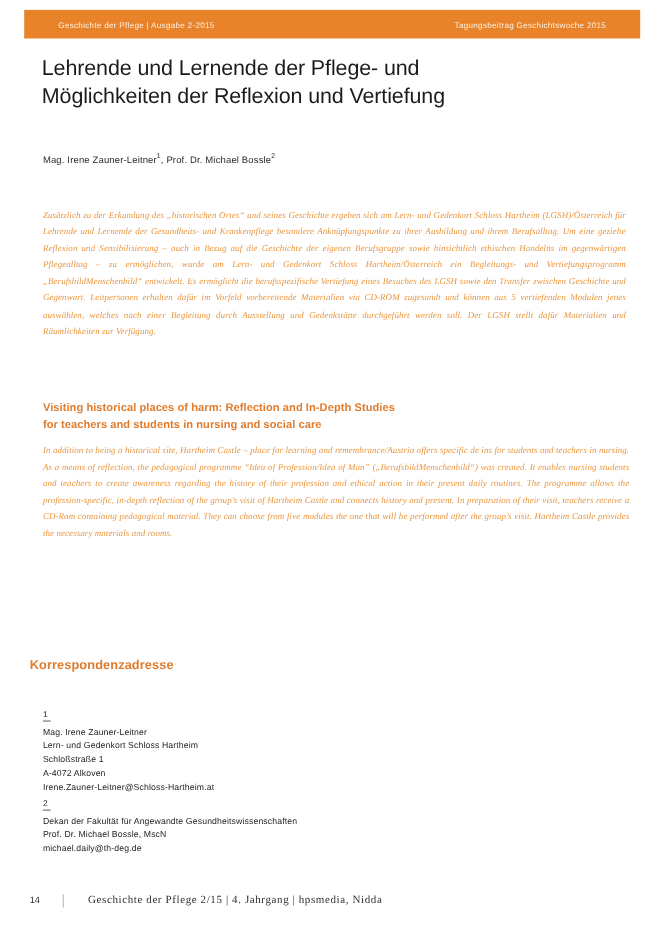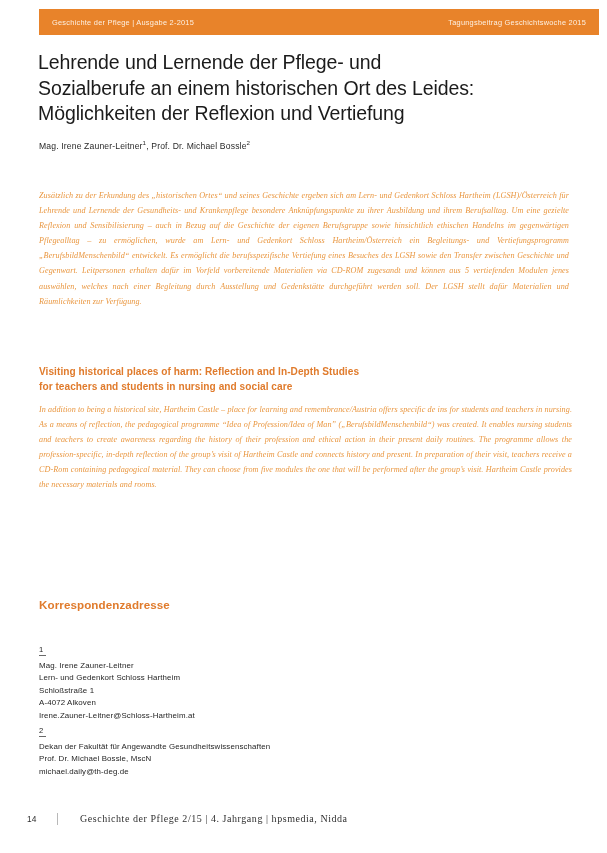--- a/index.html
+++ b/index.html
@@ -19,30 +19,30 @@
     position: relative;
     width: 607px;
     height: 853px;
     background: #ffffff;
     box-sizing: border-box;
   }
 
   
   .runhead {
     position: absolute;
-    left: 39px;
+    left: 22px;
     top: 9px;
     width: 560px;
     height: 26px;
     background: #e8832a;
     box-sizing: border-box;
     display: flex;
     align-items: center;
     justify-content: space-between;
-    padding: 0 13px;
+    padding: 0 31px;
   }
   .runhead-left, .runhead-right {
     font-size: 7.4px;
     color: #fdf0e2;
     letter-spacing: 0.25px;
     white-space: nowrap;
     font-family: "Liberation Sans", sans-serif;
   }
   .runhead-right { text-align: right; margin-left: 48px; }
 
@@ -112,21 +112,21 @@
     color: #e9963f;
     font-style: italic;
     text-align: justify;
     font-family: "Liberation Serif", serif;
     letter-spacing: 0.08px;
   }
 
   
   .corr-head {
     position: absolute;
-    left: 39px;
+    left: 27px;
     top: 598px;
     font-size: 11.6px;
     color: #e07b2c;
     font-weight: bold;
     letter-spacing: 0.1px;
     font-family: "Liberation Sans", sans-serif;
   }
 
   .addr {
     position: absolute;
@@ -187,21 +187,20 @@
 
 <div class="page">
 
   <div class="runhead">
     <span class="runhead-left">Geschichte der Pflege | Ausgabe 2-2015</span>
     <span class="runhead-right">Tagungsbeitrag Geschichtswoche 2015</span>
   </div>
 
   <div class="title-block">
     <div class="title-line">Lehrende und Lernende der Pflege- und</div>
-    <div class="title-line">Sozialberufe an einem historischen Ort des Leides:</div>
     <div class="title-line">Möglichkeiten der Reflexion und Vertiefung</div>
   </div>
 
   <div class="authors"><span>Mag. Irene Zauner-Leitner</span><sup>1</sup><span>, Prof. Dr. Michael Bossle</span><sup>2</sup></div>
 
   <div class="abstract-de">Zusätzlich zu der Erkundung des „historischen Ortes“ und seines Geschichte ergeben sich am Lern- und Gedenkort Schloss Hartheim (LGSH)/Österreich für Lehrende und Lernende der Gesundheits- und Krankenpflege besondere Anknüpfungspunkte zu ihrer Ausbildung und ihrem Berufsalltag. Um eine gezielte Reflexion und Sensibilisierung – auch in Bezug auf die Geschichte der eigenen Berufsgruppe sowie hinsichtlich ethischen Handelns im gegenwärtigen Pflegealltag – zu ermöglichen, wurde am Lern- und Gedenkort Schloss Hartheim/Österreich ein Begleitungs- und Vertiefungsprogramm „BerufsbildMenschenbild“ entwickelt. Es ermöglicht die berufsspezifische Vertiefung eines Besuches des LGSH sowie den Transfer zwischen Geschichte und Gegenwart. Leitpersonen erhalten dafür im Vorfeld vorbereitende Materialien via CD-ROM zugesandt und können aus 5 vertiefenden Modulen jenes auswählen, welches nach einer Begleitung durch Ausstellung und Gedenkstätte durchgeführt werden soll. Der LGSH stellt dafür Materialien und Räumlichkeiten zur Verfügung.</div>
 
   <div class="en-head">
     <div>Visiting historical places of harm: Reflection and In-Depth Studies</div>
     <div>for teachers and students in nursing and social care</div>

